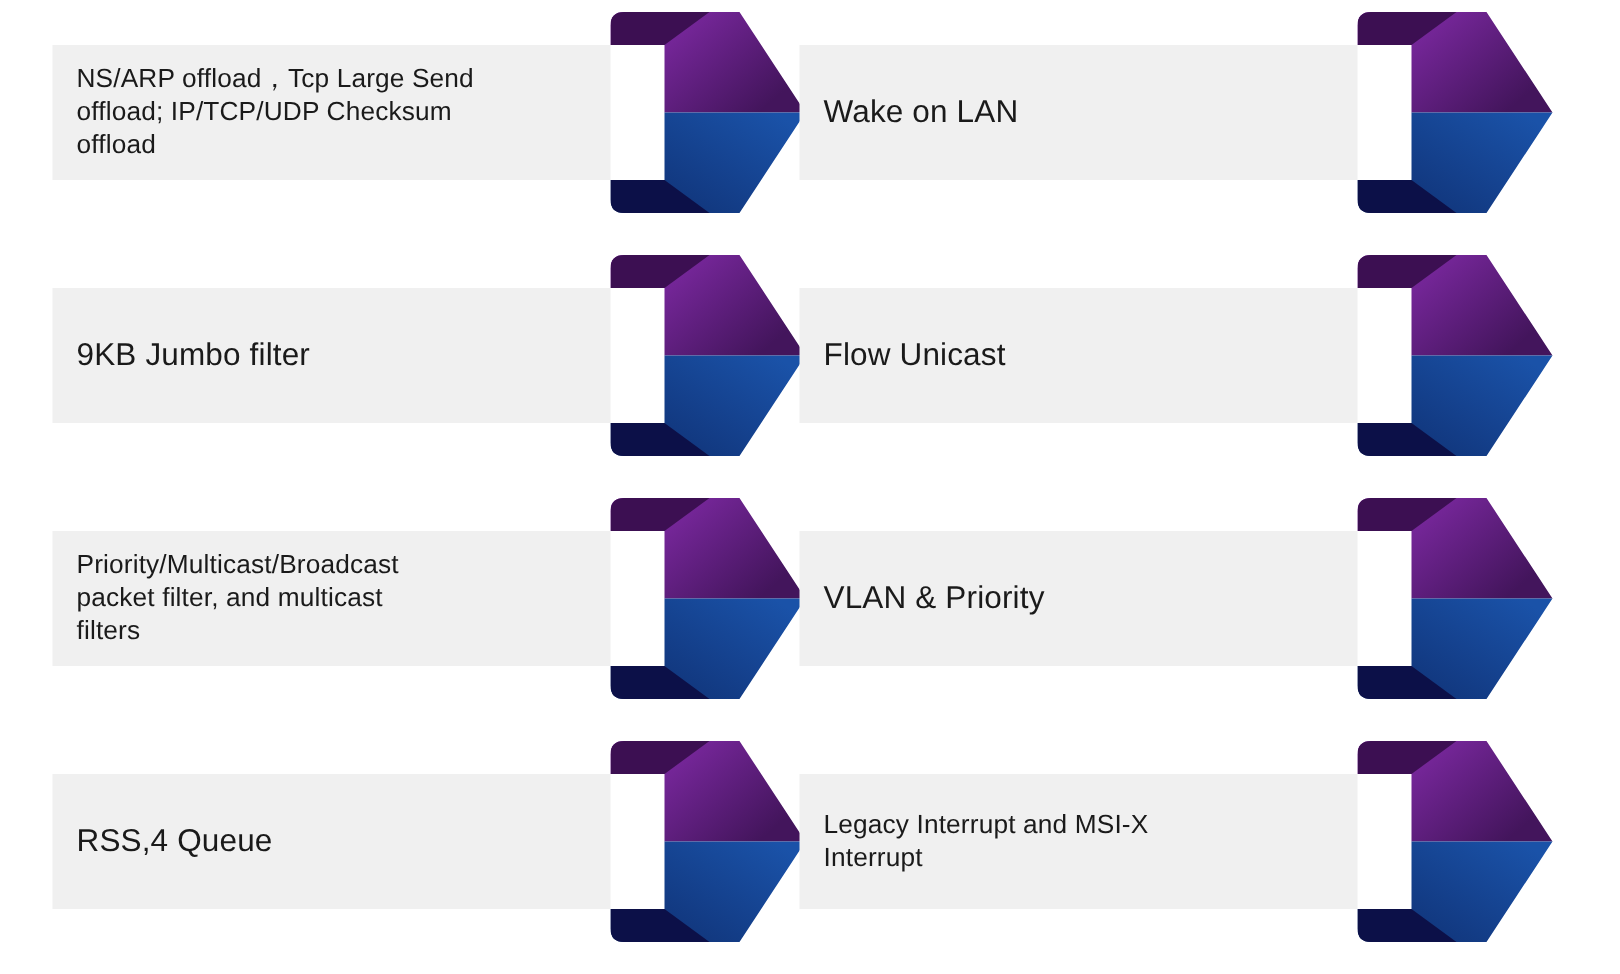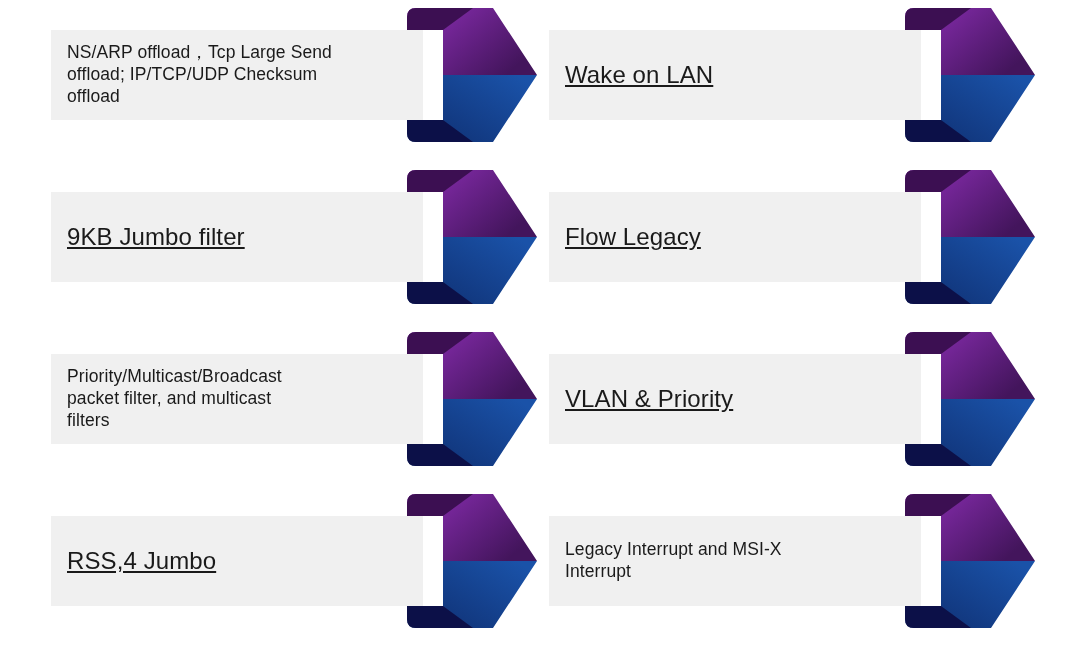--- a/index.html
+++ b/index.html
@@ -23,38 +23,38 @@
 
   
   .chevron-row {
     position: absolute;
     height: 134px;
   }
 
   
   .plate {
     position: absolute;
-    left: 16px;
+    left: 0;
     top: 22px;
     height: 90px;
     background: #f0f0f0;
     display: flex;
     align-items: center;
     box-sizing: border-box;
     padding-left: 16px;
     padding-right: 10px;
   }
   .plate-text {
     color: #1a1a1a;
     line-height: 1.24;
     white-space: pre-line;
     letter-spacing: 0.1px;
   }
   .size-sm .plate-text { font-size: 17.5px; }
-  .size-lg .plate-text { font-size: 24px; text-decoration: underline; }
+  .size-lg .plate-text { font-size: 21px; }
 
   
   .arrow {
     position: absolute;
     top: 0;
     height: 134px;
     width: 132px;
     display: block;
   }
 
@@ -228,21 +228,21 @@
         <path d="M 9 134
      L 66 134
      L 36 112
      L 0 112
      L 0 125
      Q 0 134 9 134 Z" fill="url(#sB2)"></path>
       </svg>
     </div>
     <div class="chevron-row col-left size-lg" style="left: 35px; top: 494px;">
       <div class="plate">
-        <div class="plate-text">RSS,4 Jumbo</div>
+        <div class="plate-text">RSS,4 Queue</div>
       </div>
       <svg class="arrow" viewBox="0 0 132 134" width="132" height="134">
         <defs>
           <linearGradient id="gP3" x1="0%" y1="0%" x2="100%" y2="60%">
             <stop offset="0" stop-color="#8f2fb8"></stop>
             <stop offset="1" stop-color="#43155c"></stop>
           </linearGradient>
           <linearGradient id="gB3" x1="0%" y1="100%" x2="100%" y2="20%">
             <stop offset="0" stop-color="#0e2d6e"></stop>
             <stop offset="1" stop-color="#1a52a8"></stop>
@@ -334,21 +334,21 @@
         <path d="M 9 134
      L 66 134
      L 36 112
      L 0 112
      L 0 125
      Q 0 134 9 134 Z" fill="url(#sB4)"></path>
       </svg>
     </div>
     <div class="chevron-row col-right size-lg" style="left: 533px; top: 170px;">
       <div class="plate">
-        <div class="plate-text">Flow Legacy</div>
+        <div class="plate-text">Flow Unicast</div>
       </div>
       <svg class="arrow" viewBox="0 0 132 134" width="132" height="134">
         <defs>
           <linearGradient id="gP5" x1="0%" y1="0%" x2="100%" y2="60%">
             <stop offset="0" stop-color="#8f2fb8"></stop>
             <stop offset="1" stop-color="#43155c"></stop>
           </linearGradient>
           <linearGradient id="gB5" x1="0%" y1="100%" x2="100%" y2="20%">
             <stop offset="0" stop-color="#0e2d6e"></stop>
             <stop offset="1" stop-color="#1a52a8"></stop>

